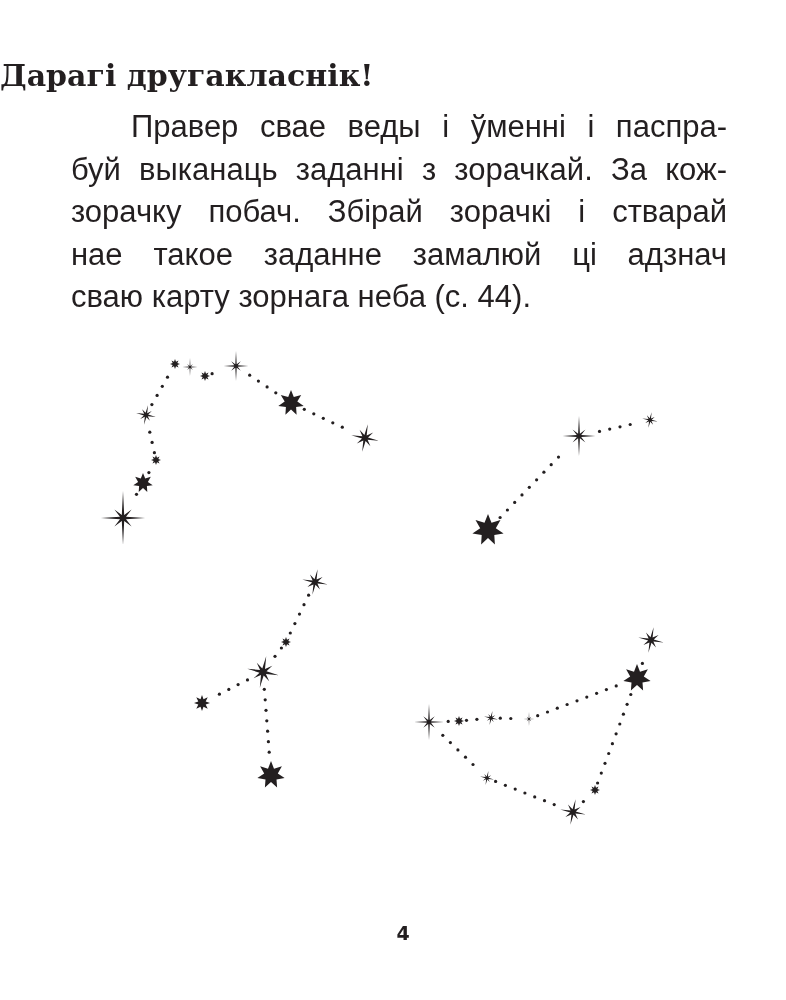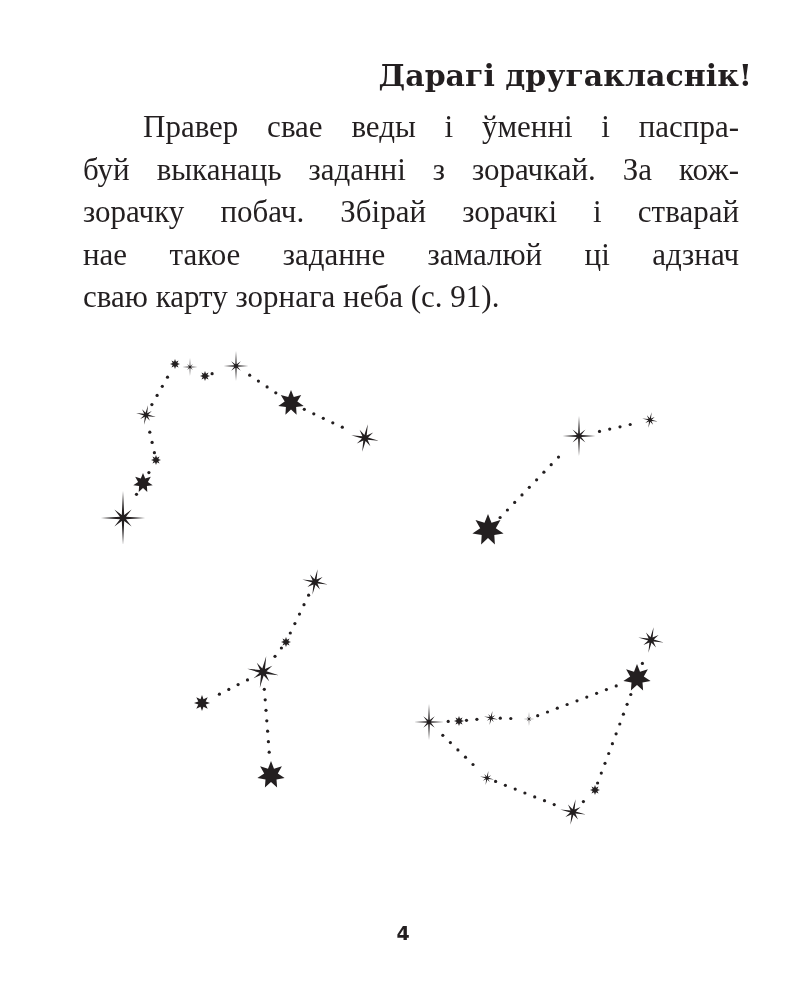--- a/index.html
+++ b/index.html
@@ -1,35 +1,35 @@
 <!DOCTYPE html>
 <html><head>
 <meta charset="utf-8">
 <style>
   html, body { margin:0; padding:0; background:#ffffff; }
   body { width:786px; height:1000px; position:relative; overflow:hidden; font-family:"DejaVu Serif", serif; color:#231f20; }
-  .title { position:absolute; left:0; width:752px; top:56px; text-align:right; font-family:"DejaVu Serif", serif; font-weight:bold; font-size:30px; letter-spacing:0px; line-height:40px; }
-  .para { position:absolute; left:83px; width:656px; top:106px; font-family:Liberation Serif, serif; font-size:31px; line-height:42.5px; }
+  .title { position:absolute; left:0; width:752px; top:56px; text-align:left; font-family:"DejaVu Serif", serif; font-weight:bold; font-size:30px; letter-spacing:0px; line-height:40px; }
+  .para { position:absolute; left:71px; width:656px; top:106px; font-family:Liberation Sans, sans-serif; font-size:31px; line-height:42.5px; }
   .line { display:block; white-space:nowrap; text-align:justify; text-align-last:justify; }
   .line.first { text-indent:60px; }
   .line.last { text-align-last:left; }
   .sky { position:absolute; left:0; top:0; width:786px; height:1000px; }
   .page-num { position:absolute; left:383px; width:40px; top:922px; text-align:center; font-family:"DejaVu Sans", sans-serif; font-weight:bold; font-size:19px; }
 </style>
 </head>
 <body>
 
 <div class="title">Дарагі другакласнік!</div>
 
 <div class="para">
   <span class="line first">Правер свае веды і ўменні і паспра-</span>
   <span class="line">буй выканаць заданні з зорачкай. За кож-</span>
   <span class="line">зорачку побач. Збірай зорачкі і стварай</span>
   <span class="line">нае такое заданне замалюй ці адзнач</span>
-  <span class="line last">сваю карту зорнага неба (с. 91).</span>
+  <span class="line last">сваю карту зорнага неба (с. 44).</span>
 </div>
 
 <svg class="sky" id="sky" width="786" height="1000" viewBox="0 0 786 1000" xmlns="http://www.w3.org/2000/svg">
     <g>
       <circle cx="136.5" cy="494.3" r="1.6" fill="#231f20"></circle>
       <circle cx="148.9" cy="472.6" r="1.6" fill="#231f20"></circle>
       <circle cx="154.4" cy="452.7" r="1.6" fill="#231f20"></circle>
       <circle cx="152.1" cy="442.4" r="1.6" fill="#231f20"></circle>
       <circle cx="149.8" cy="432.2" r="1.6" fill="#231f20"></circle>
       <circle cx="151.9" cy="404.6" r="1.6" fill="#231f20"></circle>

